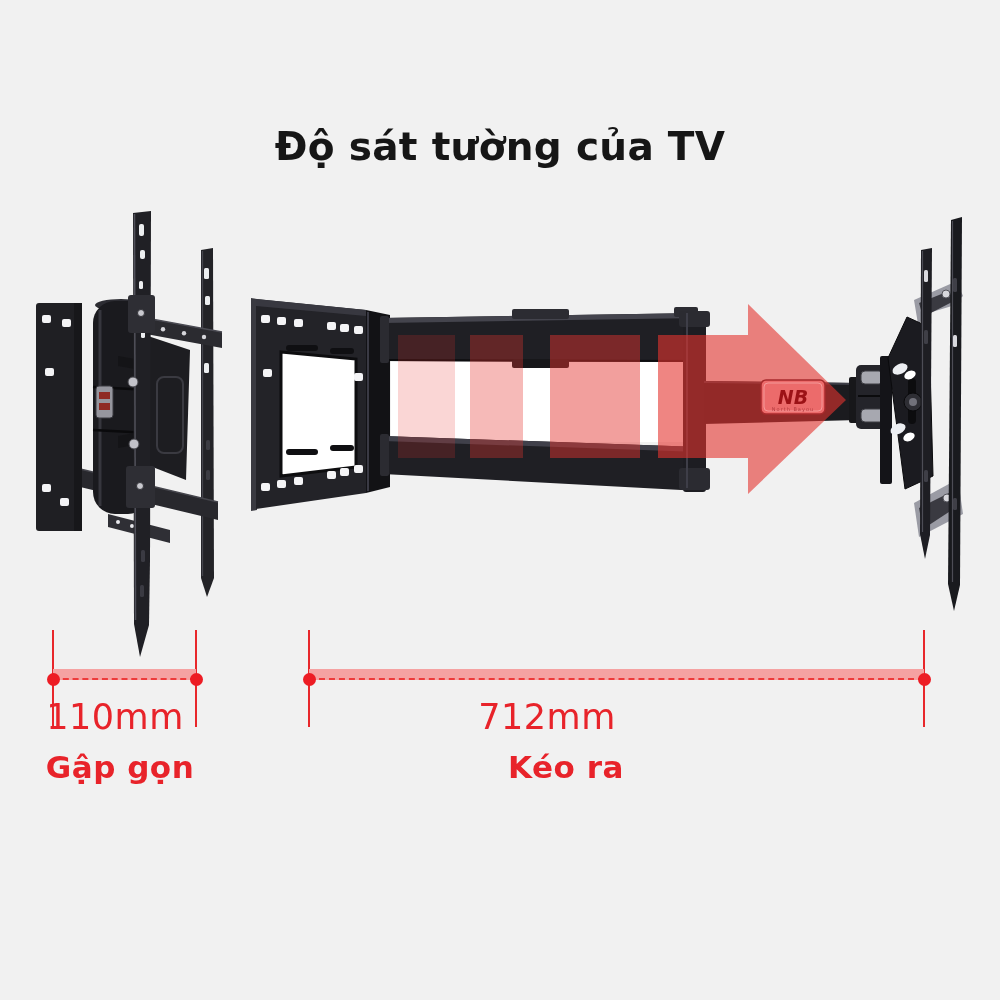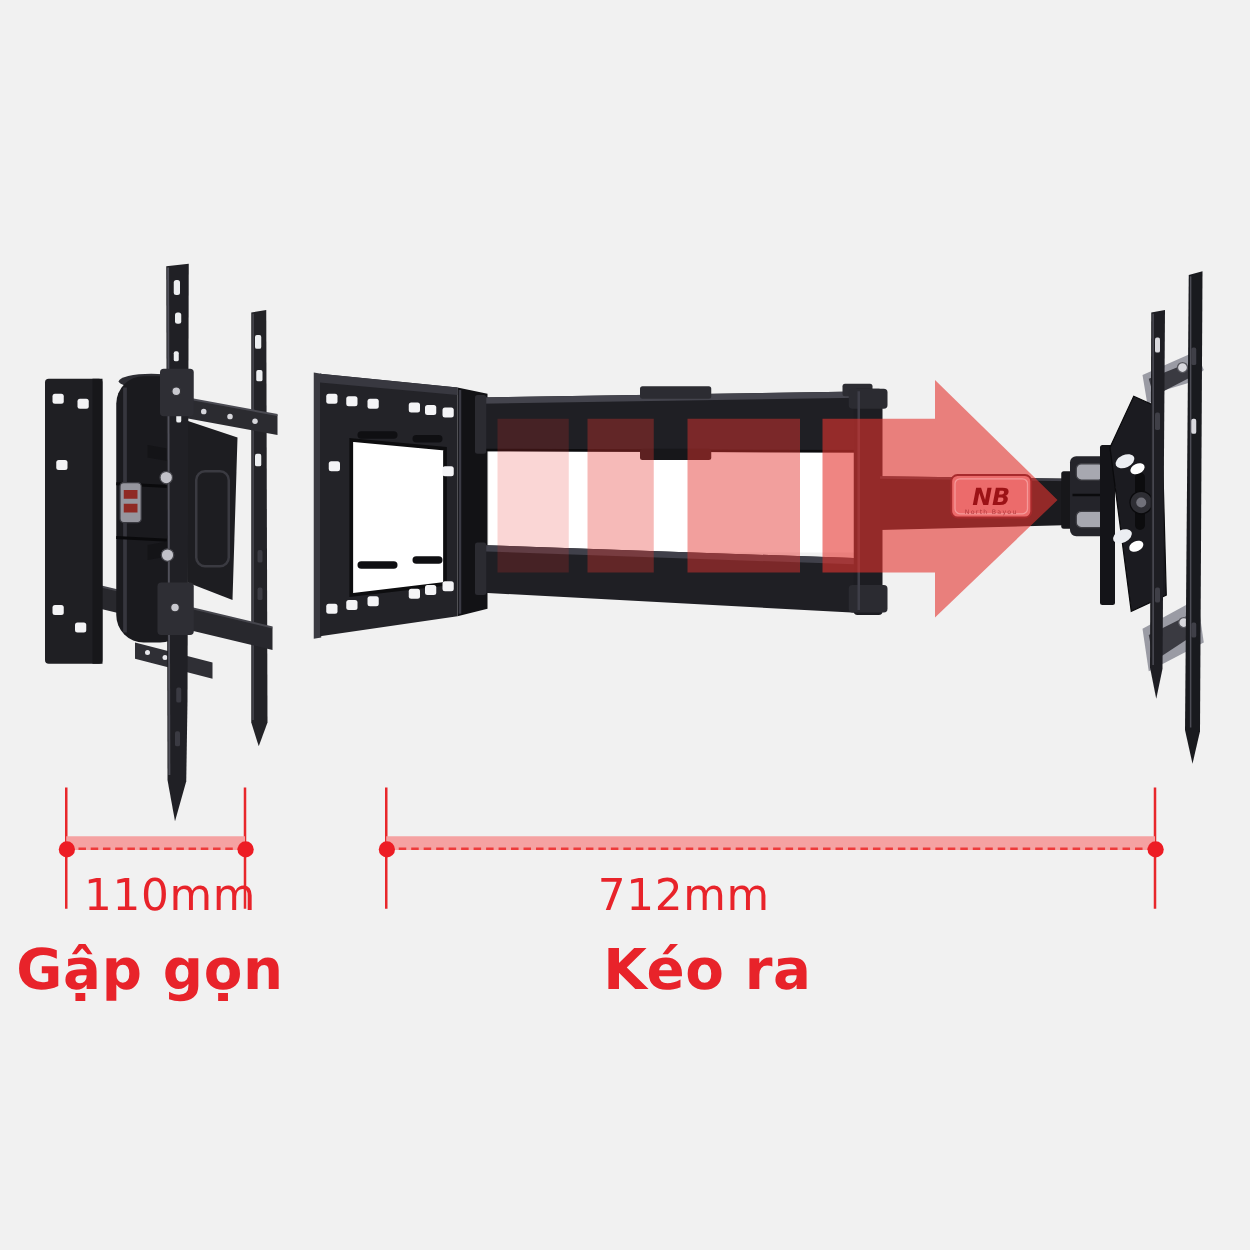--- a/index.html
+++ b/index.html
@@ -15,28 +15,29 @@
   
   .vline{position:absolute;width:2px;height:97px;top:630px;background:#e8272b;}
   .band{position:absolute;top:669px;height:9px;background:#f5a2a2;border-bottom:2px dashed #ee3b3b;}
   .dot{position:absolute;width:13px;height:13px;border-radius:50%;background:#ed1c24;top:673px;}
   .dim-value{
     position:absolute;top:697px;text-align:center;color:#e8232a;
     font-size:35px;font-weight:400;letter-spacing:.5px;
   }
   .dim-label{
     position:absolute;top:749px;text-align:center;color:#e8232a;
-    font-size:45px;font-weight:700;letter-spacing:.5px;
+    font-size:31px;font-weight:700;letter-spacing:.5px;
   }
 </style>
 </head>
 <body>
 
 <div class="stage">
 
+  <div class="page-title">Độ sát tường của TV</div>
 
   <svg class="artwork" viewBox="0 0 1000 1000" aria-hidden="true">
 
     <g>
 
       <g>
         <path d="M201,250 L213,248 L214,578 L207,597 L201,578 Z" fill="#232327"></path>
         <path d="M202.5,251 L202.5,576" stroke="#46464d" stroke-width="1.3" fill="none"></path>
         <rect x="204" y="268" width="5" height="11" rx="1.5" fill="#eceef0"></rect>
         <rect x="205" y="296" width="5" height="9" rx="1.5" fill="#eceef0"></rect>
@@ -215,21 +216,21 @@
       </g>
     </g>
   </svg>
 
   <div>
     <div class="vline" style="left:52px;"></div>
     <div class="vline" style="left:195px;"></div>
     <div class="band" style="left:53px;width:143px;"></div>
     <div class="dot" style="left:46.5px;"></div>
     <div class="dot" style="left:189.5px;"></div>
-    <div class="dim-value" style="left:46px;width:180px;">110mm</div>
+    <div class="dim-value" style="left:25px;width:180px;">110mm</div>
     <div class="dim-label" style="left:10px;width:220px;">Gập gọn</div>
   </div>
 
   <div>
     <div class="vline" style="left:308px;"></div>
     <div class="vline" style="left:923px;"></div>
     <div class="band" style="left:309px;width:615px;"></div>
     <div class="dot" style="left:302.5px;"></div>
     <div class="dot" style="left:917.5px;"></div>
     <div class="dim-value" style="left:447px;width:200px;">712mm</div>

